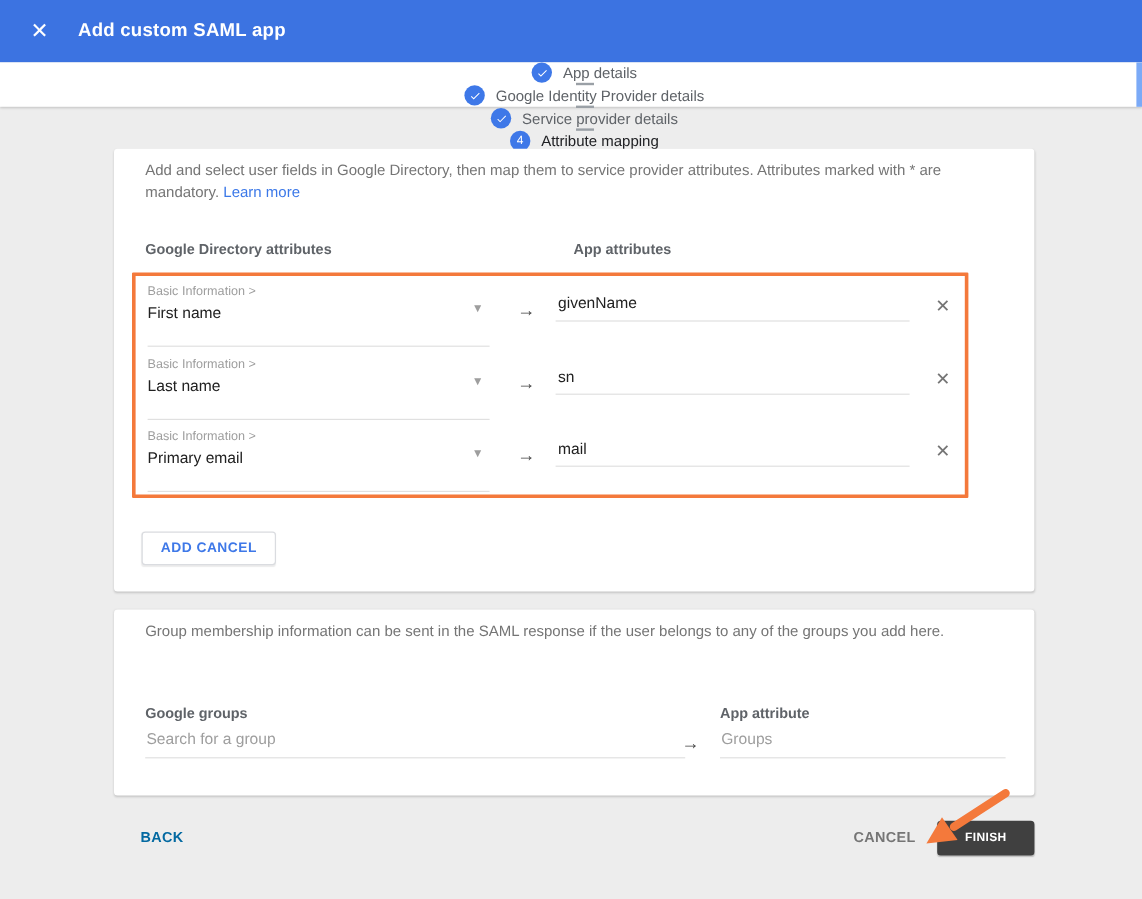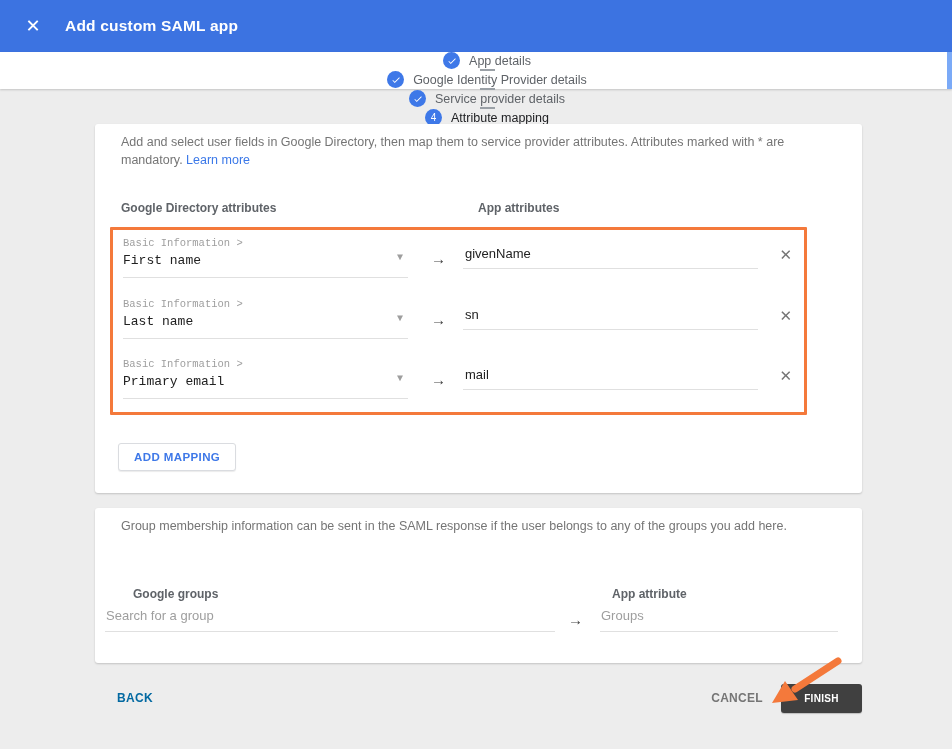--- a/index.html
+++ b/index.html
@@ -66,21 +66,21 @@
   .col-header { position: absolute; font-size: 12px; color: #5f6368; font-weight: bold; white-space: nowrap; }
   .col-header.left { left: 26px; }
   .col-header.right { left: 383px; }
 
   
   .mapping-box {
     position: absolute; left: 15px; top: 103px; width: 697px; height: 188px;
     border: 3px solid #f4793b; border-radius: 1px;
   }
   .map-row { height: 60.6px; display: flex; align-items: flex-start; padding: 0 12px 0 10px; }
-  .dd-field { width: 285px; position: relative; padding-top: 7px; border-bottom: 1px solid #e0e0e0; padding-bottom: 9px; cursor: pointer; font-family: Liberation Mono, monospace; }
+  .dd-field { width: 285px; position: relative; padding-top: 7px; border-bottom: 1px solid #e0e0e0; padding-bottom: 20px; cursor: pointer; }
   .dd-cat { font-size: 10.5px; color: #9e9e9e; }
   .dd-val { font-size: 13px; color: #212121; margin-top: 4px; }
   .dd-caret { position: absolute; right: 5px; top: 22px; color: #9e9e9e; font-size: 10px; }
   .map-arrow { color: #424242; font-size: 15px; padding-top: 20px; margin: 0 17px 0 23px; }
   .map-input { width: 295px; padding-top: 14px; }
   .map-input input {
     width: 100%; border: none; border-bottom: 1px solid #e0e0e0; outline: none;
     font-family: inherit; font-size: 13px; color: #212121; padding: 0 0 7px 2px; background: transparent;
   }
   .map-spacer { flex: 1; }
@@ -88,30 +88,30 @@
 
   .add-mapping-btn {
     position: absolute; left: 23px; top: 319px; height: 28px; padding: 0 15px;
     background: #fff; border: 1px solid #dadce0; border-radius: 3px;
     color: #3e78e8; font-size: 11.5px; font-weight: bold; letter-spacing: .4px;
     font-family: inherit; cursor: pointer; box-shadow: 0 1px 1px rgba(0,0,0,.08);
   }
 
   
   .group-labels { position: absolute; top: 79px; width: 100%; }
-  .group-label { position: absolute; font-size: 12px; color: #5f6368; font-weight: bold; white-space: nowrap; margin-left: 12px; }
+  .group-label { position: absolute; font-size: 12px; color: #5f6368; font-weight: bold; white-space: nowrap; }
   .group-label.left { left: 26px; }
   .group-label.right { left: 505px; }
   .group-fields { position: absolute; top: 100px; width: 100%; }
   .group-fields input {
     border: none; border-bottom: 1px solid #e0e0e0; outline: none; background: transparent;
     font-family: inherit; font-size: 13px; color: #212121; padding: 0 0 8px 1px;
   }
   .group-fields input::placeholder { color: #9e9e9e; opacity: 1; }
-  .search-group { position: absolute; left: 10px; width: 450px; }
+  .search-group { position: absolute; left: 26px; width: 450px; }
   .group-arrow { position: absolute; left: 473px; top: 3px; color: #424242; font-size: 15px; }
   .app-attr-group { position: absolute; left: 505px; width: 238px; }
   .app-attr-group::placeholder { color: #b5b5b5; }
 
   
   .footer { position: absolute; left: 95px; top: 594px; width: 767px; height: 30px; display: flex; align-items: center; }
   .back-btn {
     margin-left: 22px; font-size: 12px; color: #0369a1; font-weight: bold;
     background: none; border: none; font-family: inherit; letter-spacing: .3px; cursor: pointer;
   }
@@ -221,21 +221,21 @@
         <span class="map-arrow">→</span>
         <div class="map-input">
           <input type="text" value="mail" style="">
         </div>
         <div class="map-spacer"></div>
         <span class="remove-x">✕</span>
       </div>
 
     </div>
 
-    <button class="add-mapping-btn">ADD MAPPING</button>
+    <button class="add-mapping-btn">ADD CANCEL</button>
   </div>
 
   <div class="card card-groups">
     <div class="card-desc">Group membership information can be sent in the SAML response if the user belongs to any of the groups you add here.</div>
     <div class="group-labels">
       <span class="group-label left">Google groups</span>
       <span class="group-label right">App attribute</span>
     </div>
     <div class="group-fields">
       <input class="search-group" type="text" placeholder="Search for a group" style="">

